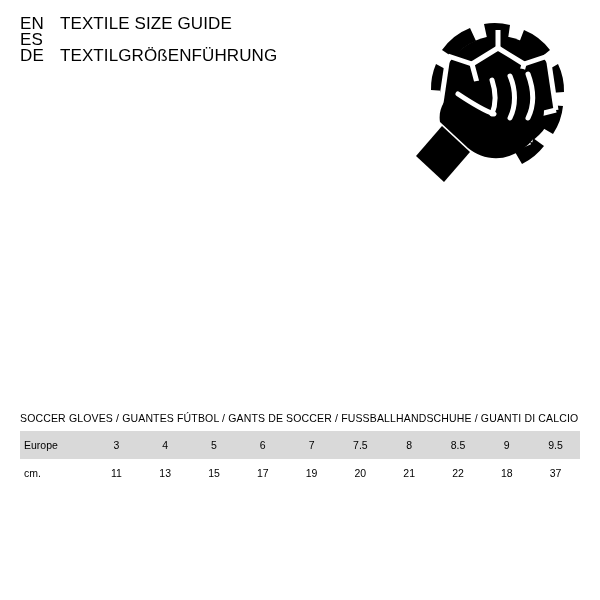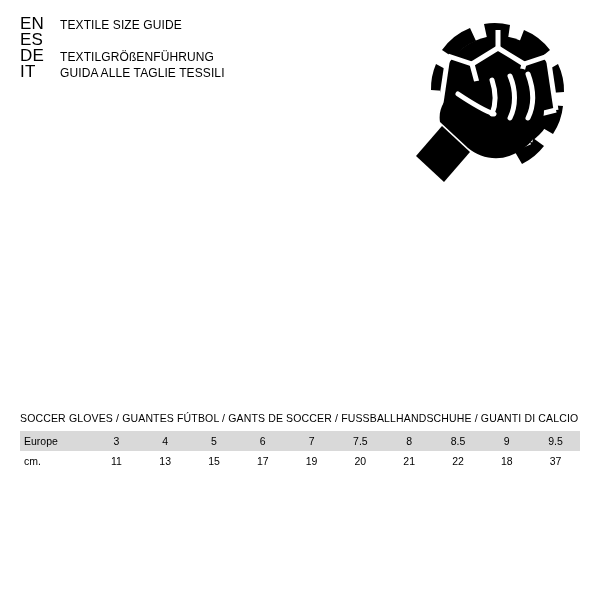--- a/index.html
+++ b/index.html
@@ -30,21 +30,21 @@
     line-height: 16px;
   }
   .legend-code {
     width: 40px;
     font-size: 17px;
     letter-spacing: 0.2px;
     color: #000;
     flex: 0 0 40px;
   }
   .legend-text {
-    font-size: 12px;
+    font-size: 17px;
     letter-spacing: 0.1px;
     color: #000;
     white-space: nowrap;
   }
 
   
   .illustration {
     position: absolute;
     top: 6px;
     left: 398px;
@@ -66,21 +66,21 @@
     margin-bottom: 7px;
     white-space: nowrap;
   }
   table.size-table {
     border-collapse: collapse;
     width: 560px;
     table-layout: fixed;
   }
   table.size-table td {
     font-size: 10.5px;
-    height: 20px;
+    height: 28px;
     padding: 0;
     text-align: center;
     vertical-align: middle;
   }
   table.size-table tr.shaded {
     background: #d9d9d9;
   }
   table.size-table td.rowlabel {
     text-align: left;
     padding-left: 4px;
@@ -94,24 +94,20 @@
   <div class="legend-row">
     <span class="legend-code">EN</span>
     <span class="legend-text">TEXTILE SIZE GUIDE</span>
   </div>
   <div class="legend-row">
     <span class="legend-code">ES</span>
   </div>
   <div class="legend-row">
     <span class="legend-code">DE</span>
     <span class="legend-text">TEXTILGRÖßENFÜHRUNG</span>
-  </div>
-  <div class="legend-row">
-    <span class="legend-code">IT</span>
-    <span class="legend-text">GUIDA ALLE TAGLIE TESSILI</span>
   </div>
 </div>
 
 <div class="illustration">
   <svg width="190" height="190" viewBox="0 0 190 190" xmlns="http://www.w3.org/2000/svg" aria-hidden="true">
 
     <g fill="#000000">
       <path d="M44 44 A62 62 0 0 1 72 22 L78 35 A48 48 0 0 0 56 52 Z"></path>
       <path d="M86 18 A62 62 0 0 1 112 19 L110 33 A48 48 0 0 0 89 32 Z"></path>
       <path d="M126 24 A62 62 0 0 1 152 44 L141 53 A48 48 0 0 0 121 37 Z"></path>

